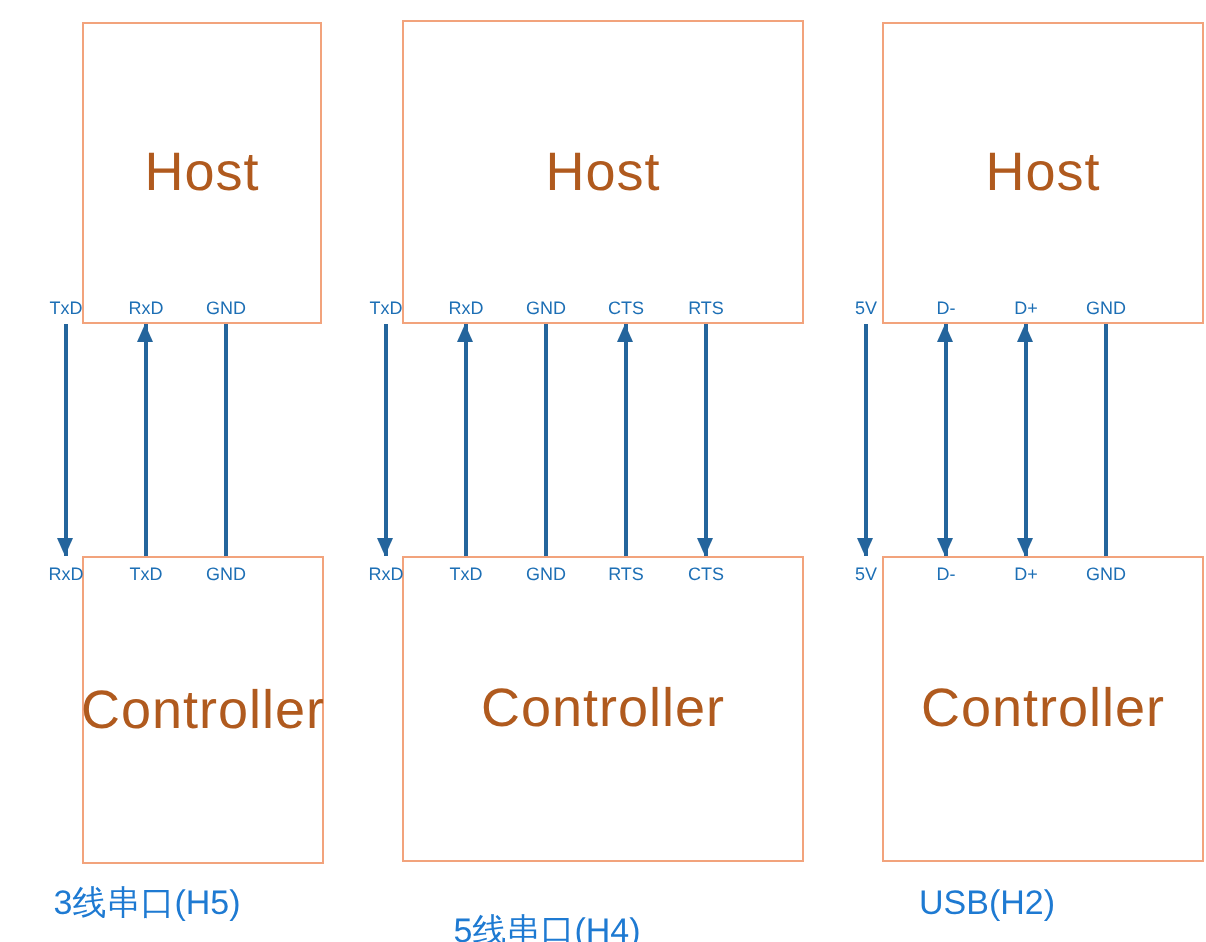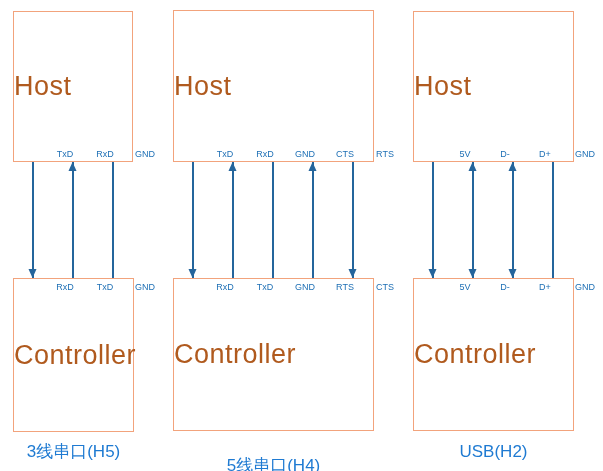--- a/index.html
+++ b/index.html
@@ -2,28 +2,28 @@
 <html><head>
 <meta charset="utf-8">
 <style>
   html,body{margin:0;padding:0;background:#ffffff;}
   #stage{
     position:relative;width:603px;height:471px;background:#ffffff;overflow:hidden;
     font-family:"Liberation Sans","DejaVu Sans",sans-serif;
   }
   .box{
     position:absolute;border:1.5px solid #f2a37c;background:#ffffff;
-    display:flex;align-items:center;justify-content:flex-start;box-sizing:border-box;
+    display:flex;align-items:center;justify-content:center;box-sizing:border-box;margin-left:28px;
   }
   .box-label{
     color:#b05a1e;font-size:27px;letter-spacing:0.5px;
   }
   .pin{
     position:absolute;transform:translateX(-50%);
-    color:#1d6fb5;font-size:9px;line-height:12px;white-space:nowrap;margin-left:32px;
+    color:#1d6fb5;font-size:9px;line-height:12px;white-space:nowrap;
   }
   .wire{
     position:absolute;width:2px;background:#24659c;transform:translateX(-1px);
   }
   .arrow{
     position:absolute;width:0;height:0;transform:translateX(-4.5px);
     border-left:4.5px solid transparent;border-right:4.5px solid transparent;
   }
   .arrow.up{border-bottom:9px solid #24659c;}
   .arrow.down{border-top:9px solid #24659c;}

